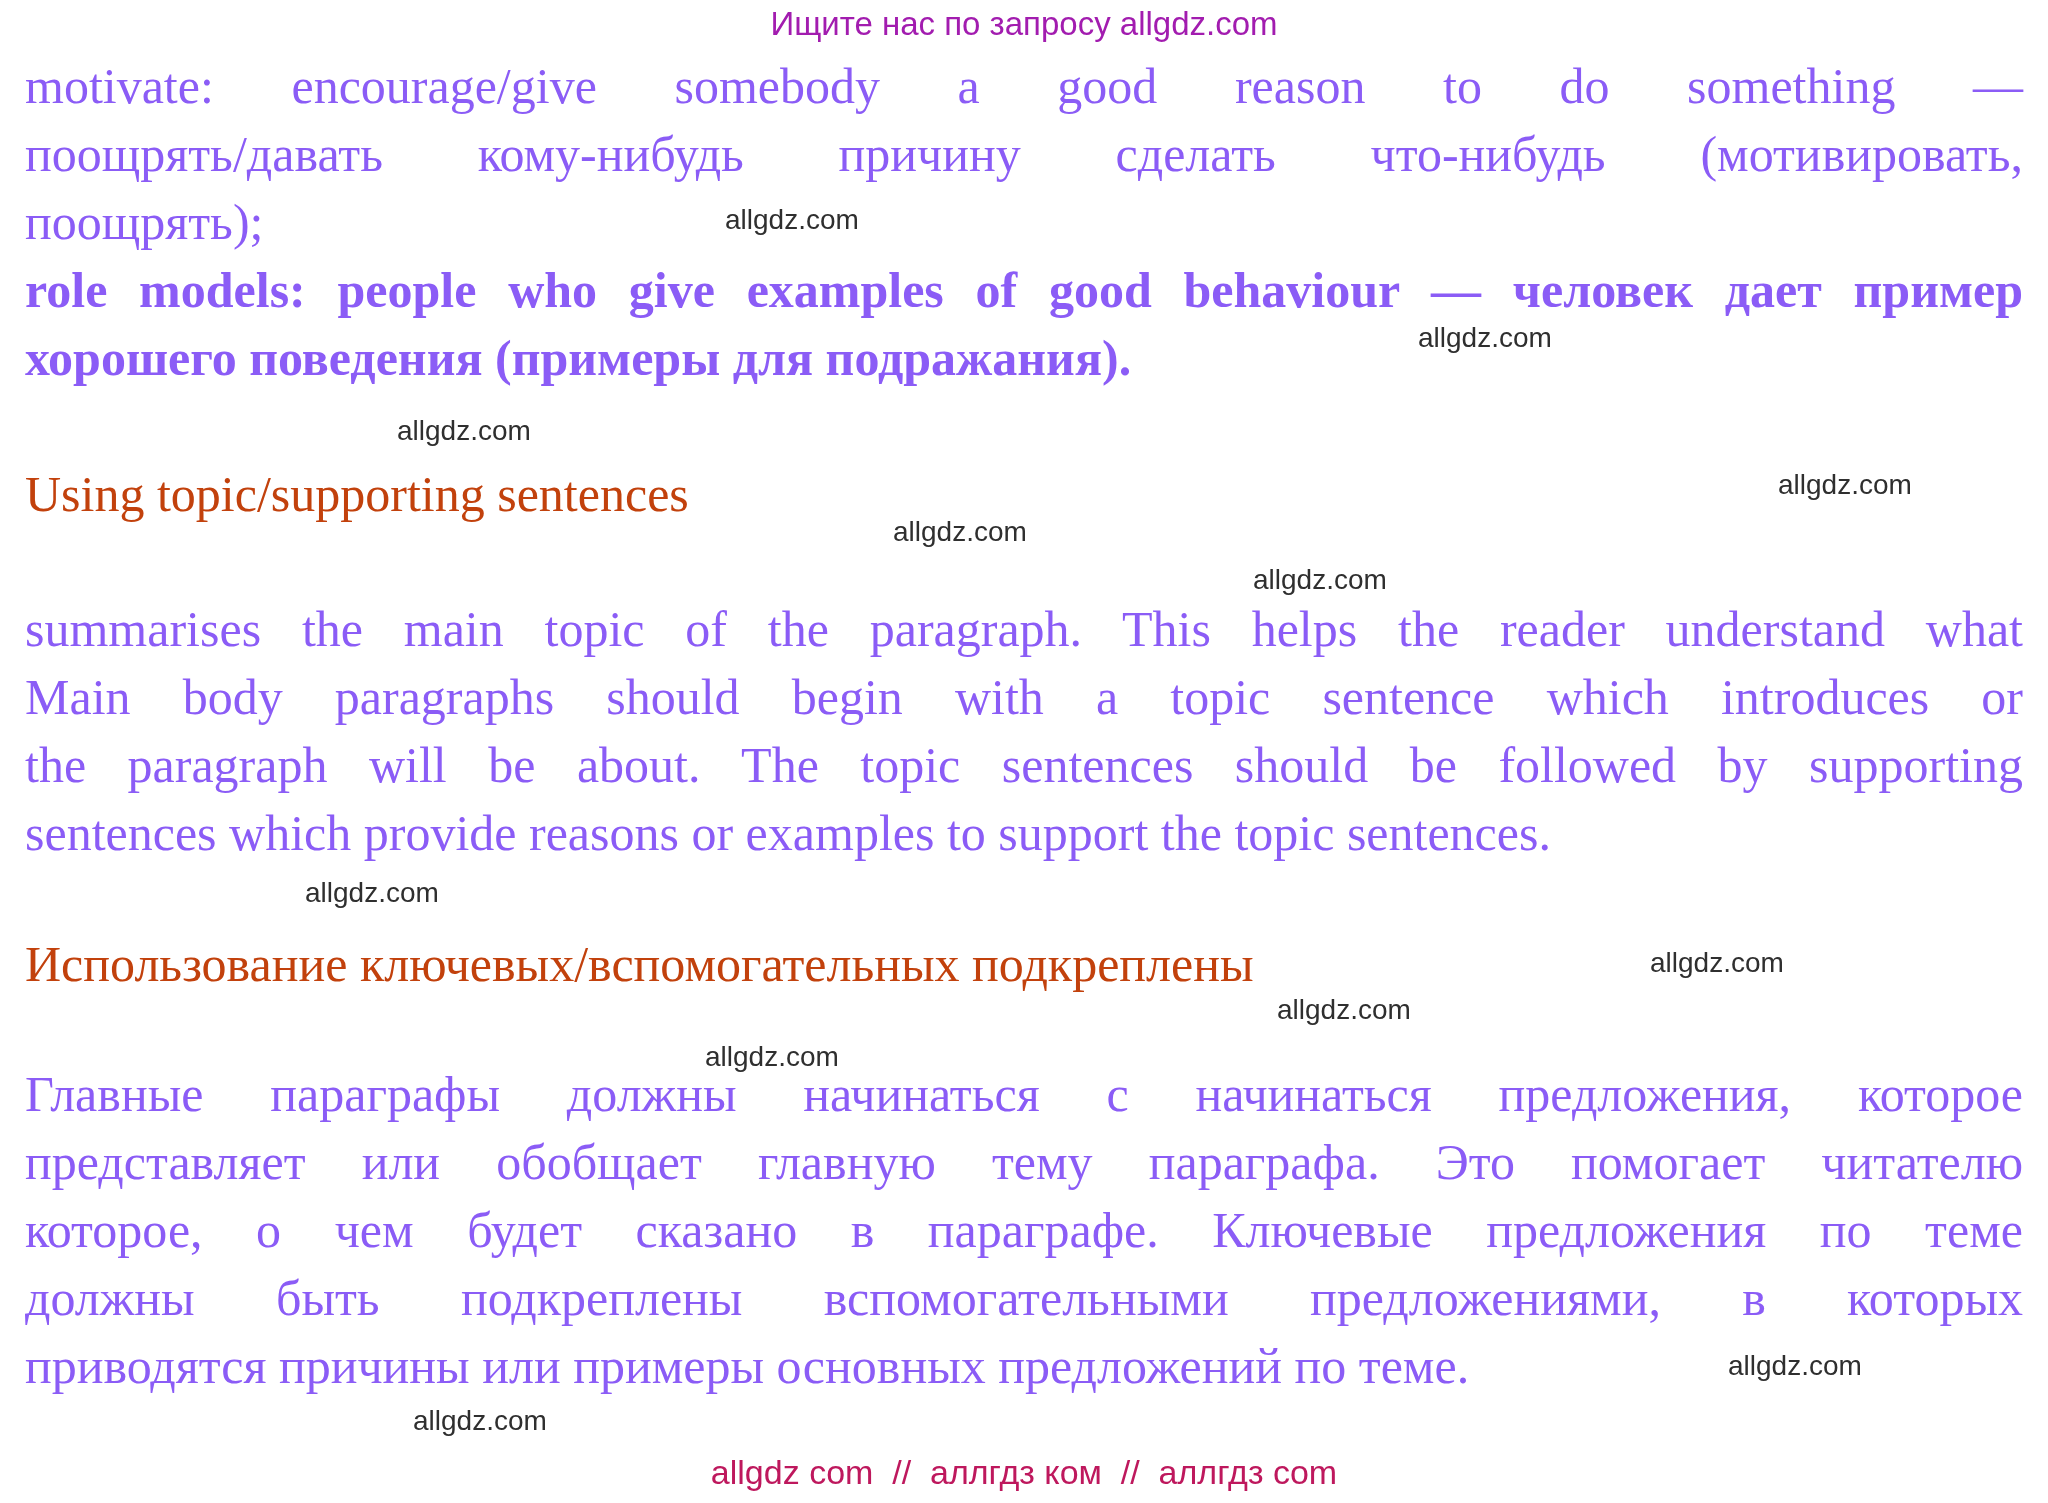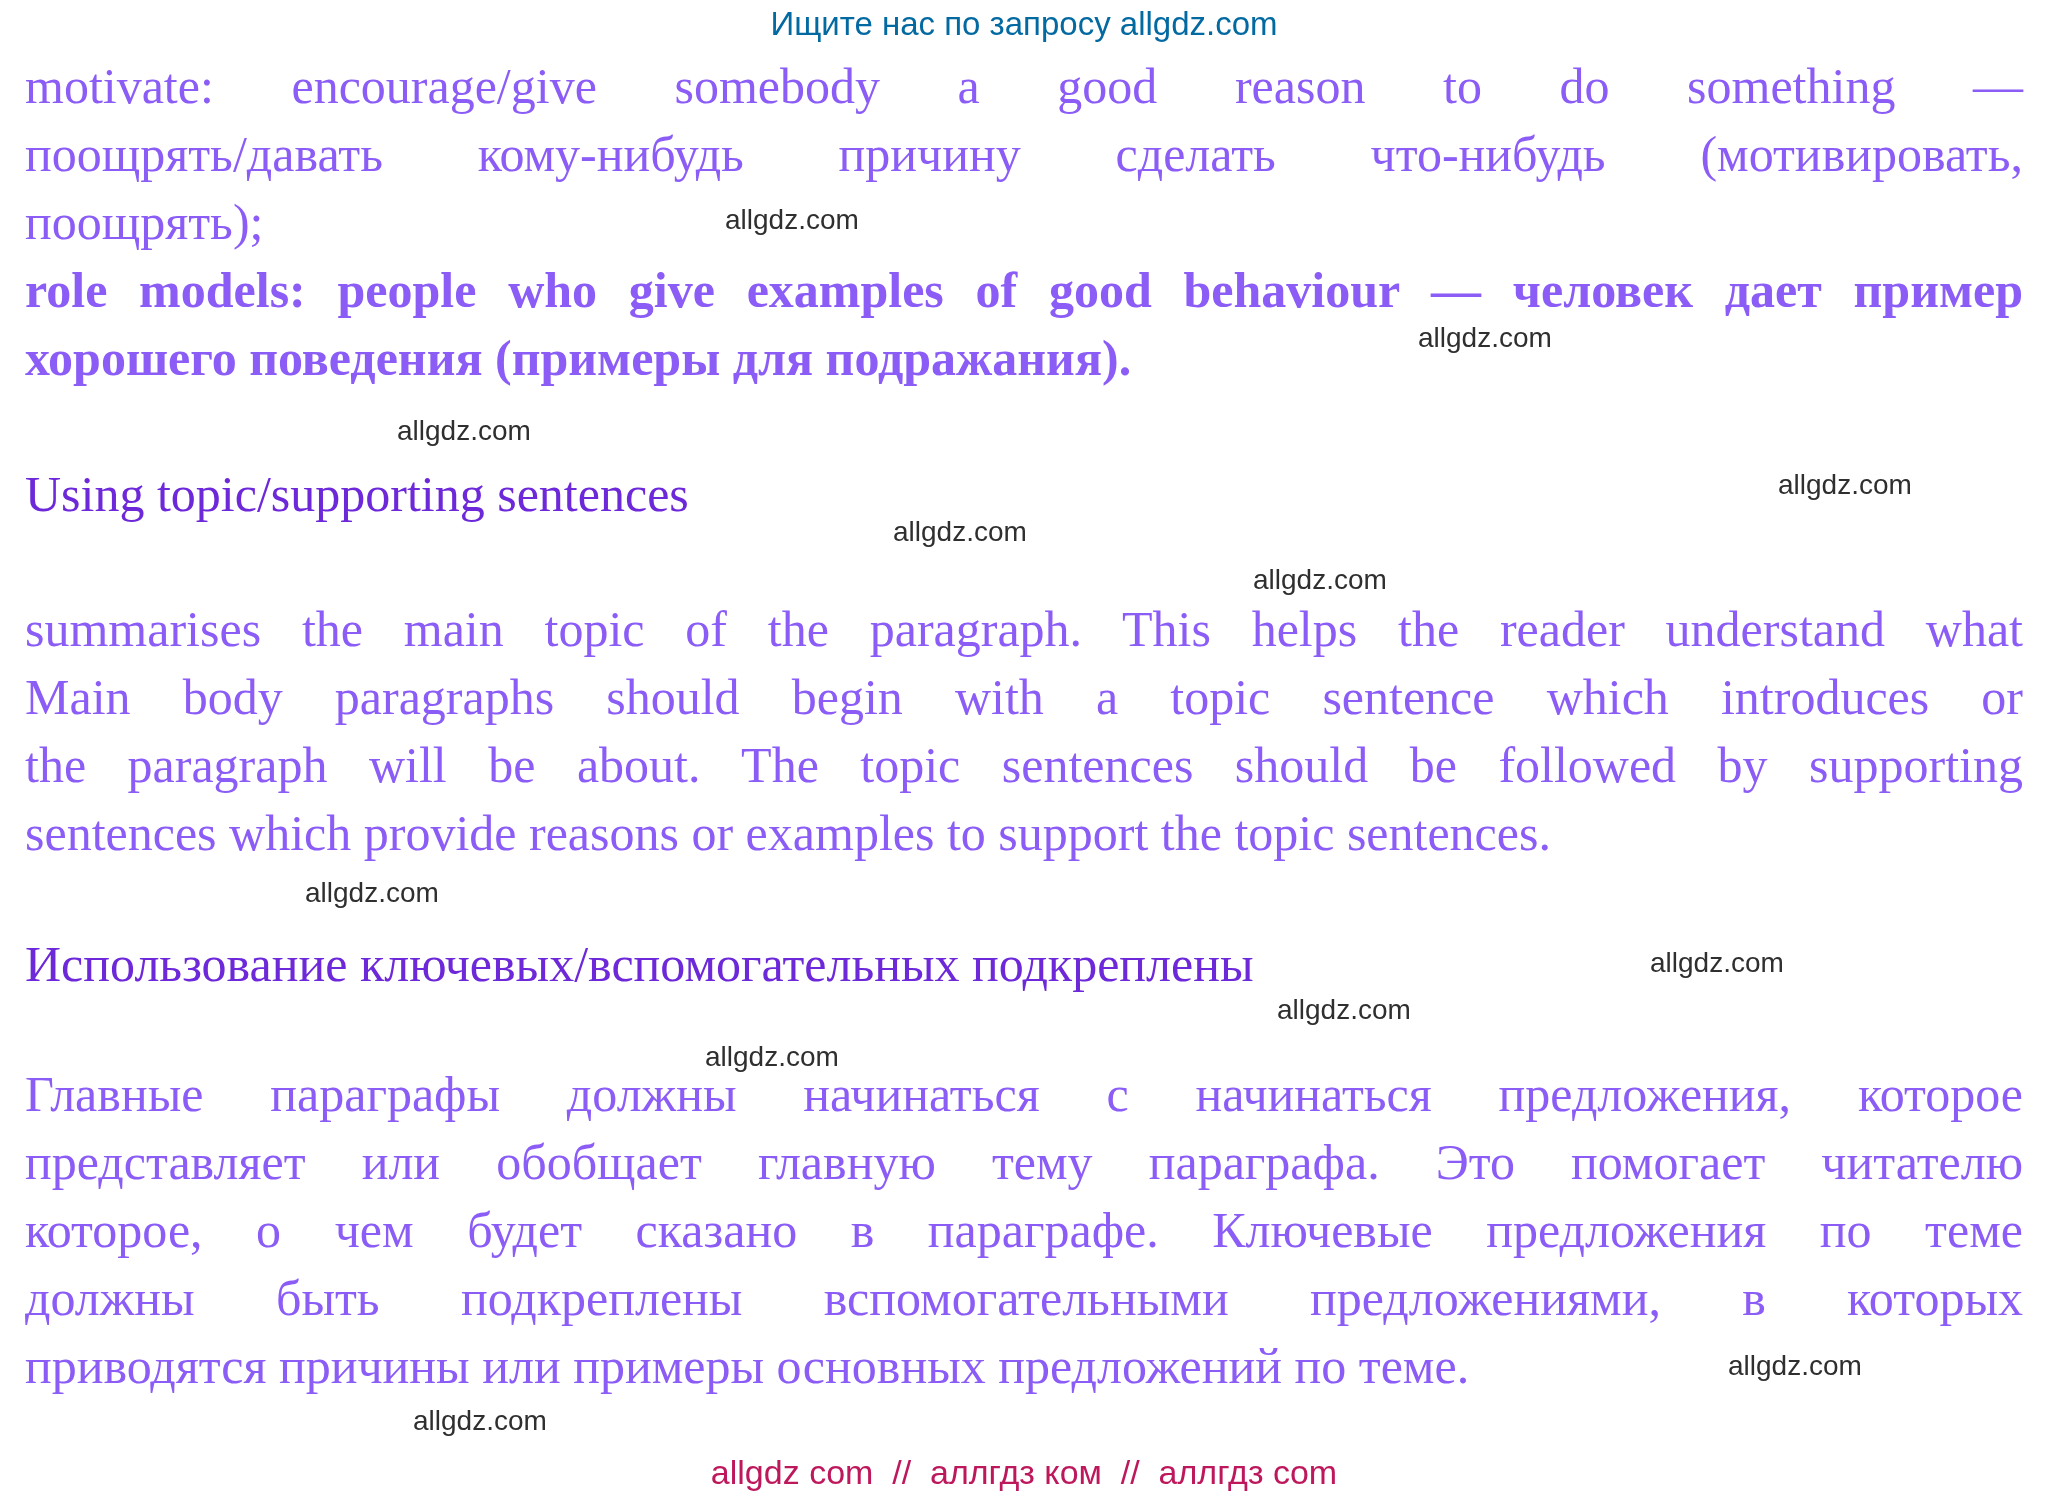--- a/index.html
+++ b/index.html
@@ -27,21 +27,21 @@
     line-height:68px;
     color:#8b5cf6;
   }
   .jline { text-align:justify; text-align-last:justify; }
   .lline { text-align:left; text-align-last:left; }
   .heading {
     position:absolute;
     left:25px;
     font-size:50px;
     line-height:68px;
-    color:#6d28d9;
+    color:#c2410c;
     white-space:nowrap;
   }
   .wm {
     position:absolute;
     font-family:"Liberation Sans", sans-serif;
     font-size:28px;
     line-height:34px;
     white-space:nowrap;
   }
   .footer {
@@ -52,21 +52,21 @@
     font-size:34px;
     line-height:40px;
     white-space:pre;
   }
 </style>
 </head>
 <body>
 
 <div class="page">
 
-  <div class="promo" style="color: #0369a1;">Ищите нас по запросу allgdz.com</div>
+  <div class="promo" style="color: #a21caf;">Ищите нас по запросу allgdz.com</div>
 
   <div class="tblock" style="top:52px;">
     <div class="jline">motivate: encourage/give somebody a good reason to do something —</div>
     <div class="jline">поощрять/давать кому-нибудь причину сделать что-нибудь (мотивировать,</div>
     <div class="lline">поощрять);</div>
   </div>
 
   <div class="tblock" style="top:256px;font-weight:bold;">
     <div class="jline">role models: people who give examples of good behaviour — человек дает пример</div>
     <div class="lline">хорошего поведения (примеры для подражания).</div>

